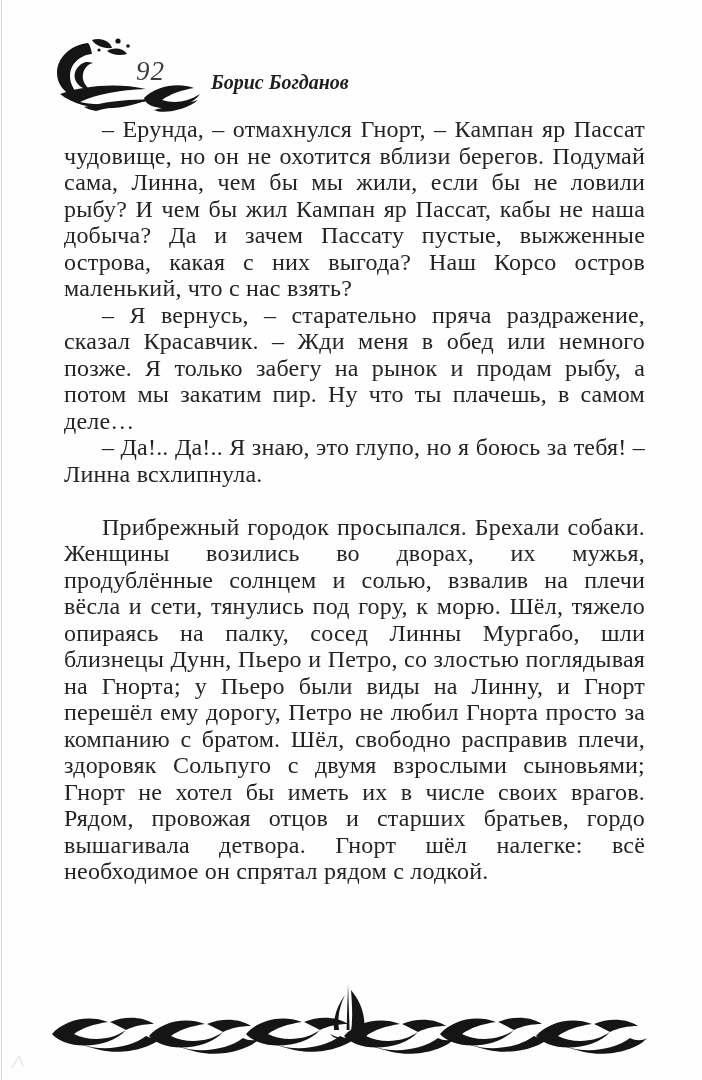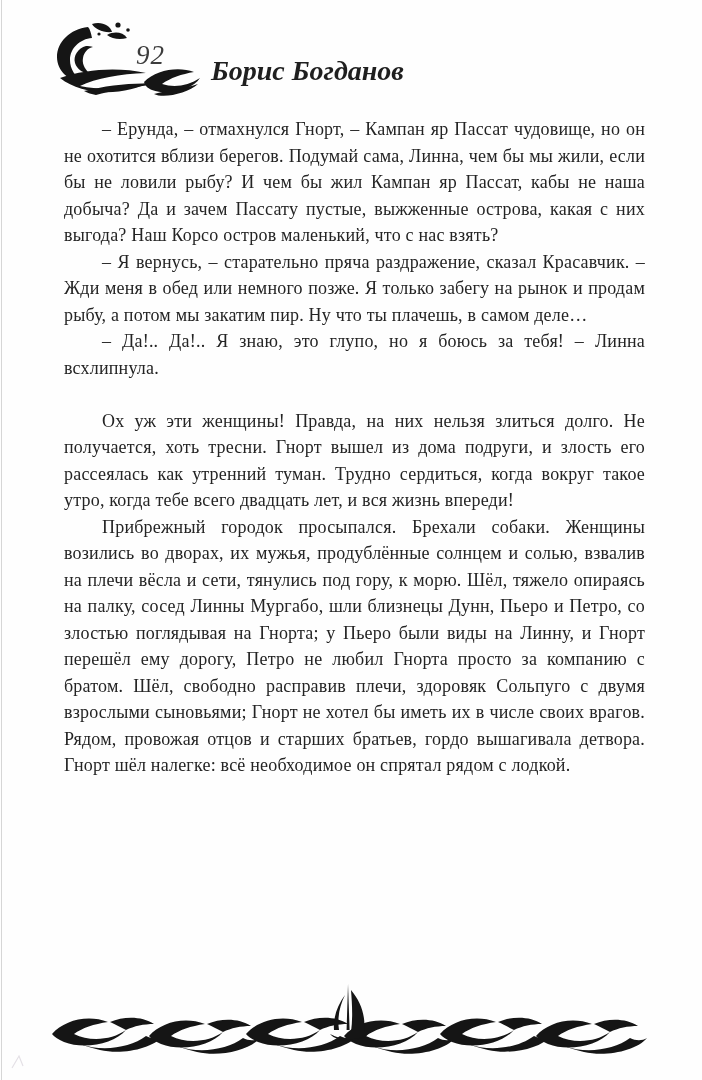--- a/index.html
+++ b/index.html
@@ -9,35 +9,35 @@
     width:702px; height:1080px;
     background:#fefefe;
     font-family:"Liberation Serif","DejaVu Serif",serif;
     overflow:hidden;
   }
   .scan-edge {
     position:absolute; left:1px; top:0;
     width:1px; height:1080px;
     background:#d6d6d6;
   }
-  .page-header { position:absolute; left:0; top:0; width:614px; height:110px; }
+  .page-header { position:absolute; left:0; top:16px; width:614px; height:110px; }
   .header-ornament { position:absolute; left:50px; top:20px; }
   .page-number {
     position:absolute; left:136px; top:40px;
     font-style:italic; font-size:27px; color:#3c3c3c;
     letter-spacing:1px;
   }
   .author {
     position:absolute; left:211px; top:55px;
     font-weight:bold; font-style:italic;
-    font-size:28px; color:#1f1f1f;
+    font-size:20px; color:#1f1f1f;
   }
   .body-text {
     position:absolute; left:64px; top:116px; width:581px;
-    font-size:18px; line-height:26.5px;
+    font-size:24px; line-height:26.5px;
     color:#242424;
     text-align:justify;
     letter-spacing:0.2px;
     hyphens:auto; -webkit-hyphens:auto;
   }
   .body-text p { text-indent:38px; margin:0; }
   .section-2 { margin-top:26.5px; }
   .footer-ornament { position:absolute; left:52px; top:982px; }
   .corner-artifact { position:absolute; left:8px; top:1052px; opacity:0.55; }
 </style>
@@ -69,21 +69,20 @@
   <div class="author">Борис Богданов</div>
 </header>
 
 <main class="body-text">
   <section>
     <p>– Ерунда, – отмахнулся Гнорт, – Кампан яр Пассат чудовище, но он не охотится вблизи берегов. Подумай сама, Линна, чем бы мы жили, если бы не ловили рыбу? И чем бы жил Кампан яр Пассат, кабы не наша добыча? Да и зачем Пассату пустые, выжженные острова, какая с них выгода? Наш Корсо остров маленький, что с нас взять?</p>
     <p>– Я вернусь, – старательно пряча раздражение, сказал Красавчик. – Жди меня в обед или немного позже. Я только забегу на рынок и продам рыбу, а потом мы закатим пир. Ну что ты плачешь, в самом деле…</p>
     <p>– Да!.. Да!.. Я знаю, это глупо, но я боюсь за тебя! – Линна всхлипнула.</p>
   </section>
   <section class="section-2">
-    <p>Ох уж эти женщины! Правда, на них нельзя злиться долго. Не получается, хоть тресни. Гнорт вышел из дома подруги, и злость его рассеялась как утренний туман. Трудно сердиться, когда вокруг такое утро, когда тебе всего двадцать лет, и вся жизнь впереди!</p>
     <p>Прибрежный городок просыпался. Брехали собаки. Женщины возились во дворах, их мужья, продублённые солнцем и солью, взвалив на плечи вёсла и сети, тянулись под гору, к морю. Шёл, тяжело опираясь на палку, сосед Линны Мургабо, шли близнецы Дунн, Пьеро и Петро, со злостью поглядывая на Гнорта; у Пьеро были виды на Линну, и Гнорт перешёл ему дорогу, Петро не любил Гнорта просто за компанию с братом. Шёл, свободно расправив плечи, здоровяк Сольпуго с двумя взрослыми сыновьями; Гнорт не хотел бы иметь их в числе своих врагов. Рядом, провожая отцов и старших братьев, гордо вышагивала детвора. Гнорт шёл налегке: всё необходимое он спрятал рядом с лодкой.</p>
   </section>
 </main>
 
 <footer>
   <svg class="footer-ornament" width="596" height="80" viewBox="0 0 596 80" fill="#151515" xmlns="http://www.w3.org/2000/svg">
     <defs>
       <g id="wm">
         <path d="M2,52 C14,38 38,32 58,40 C44,42 32,46 24,52 C40,60 62,58 76,48 C64,62 34,68 14,60 C8,57 4,55 2,52 Z"></path>
         <path d="M30,62 C52,70 80,66 96,54 C102,57 108,57 113,54 C102,67 72,73 50,68 C42,66 35,64 30,62 Z"></path>

